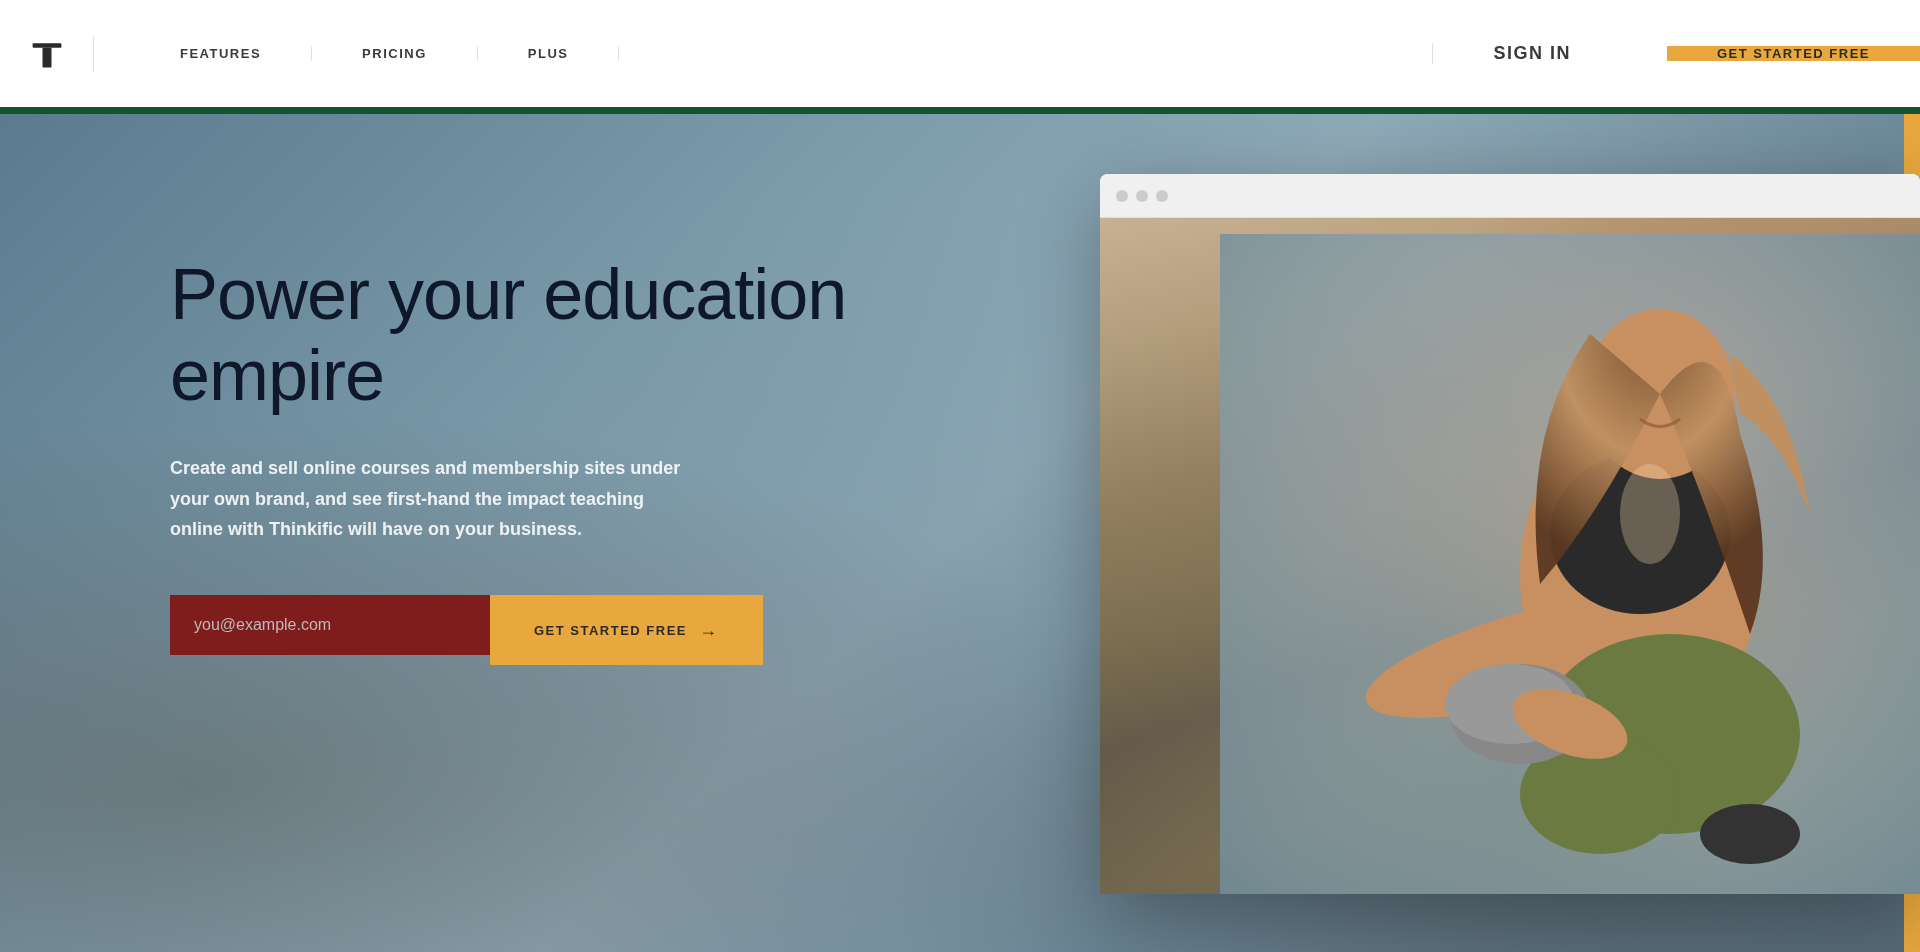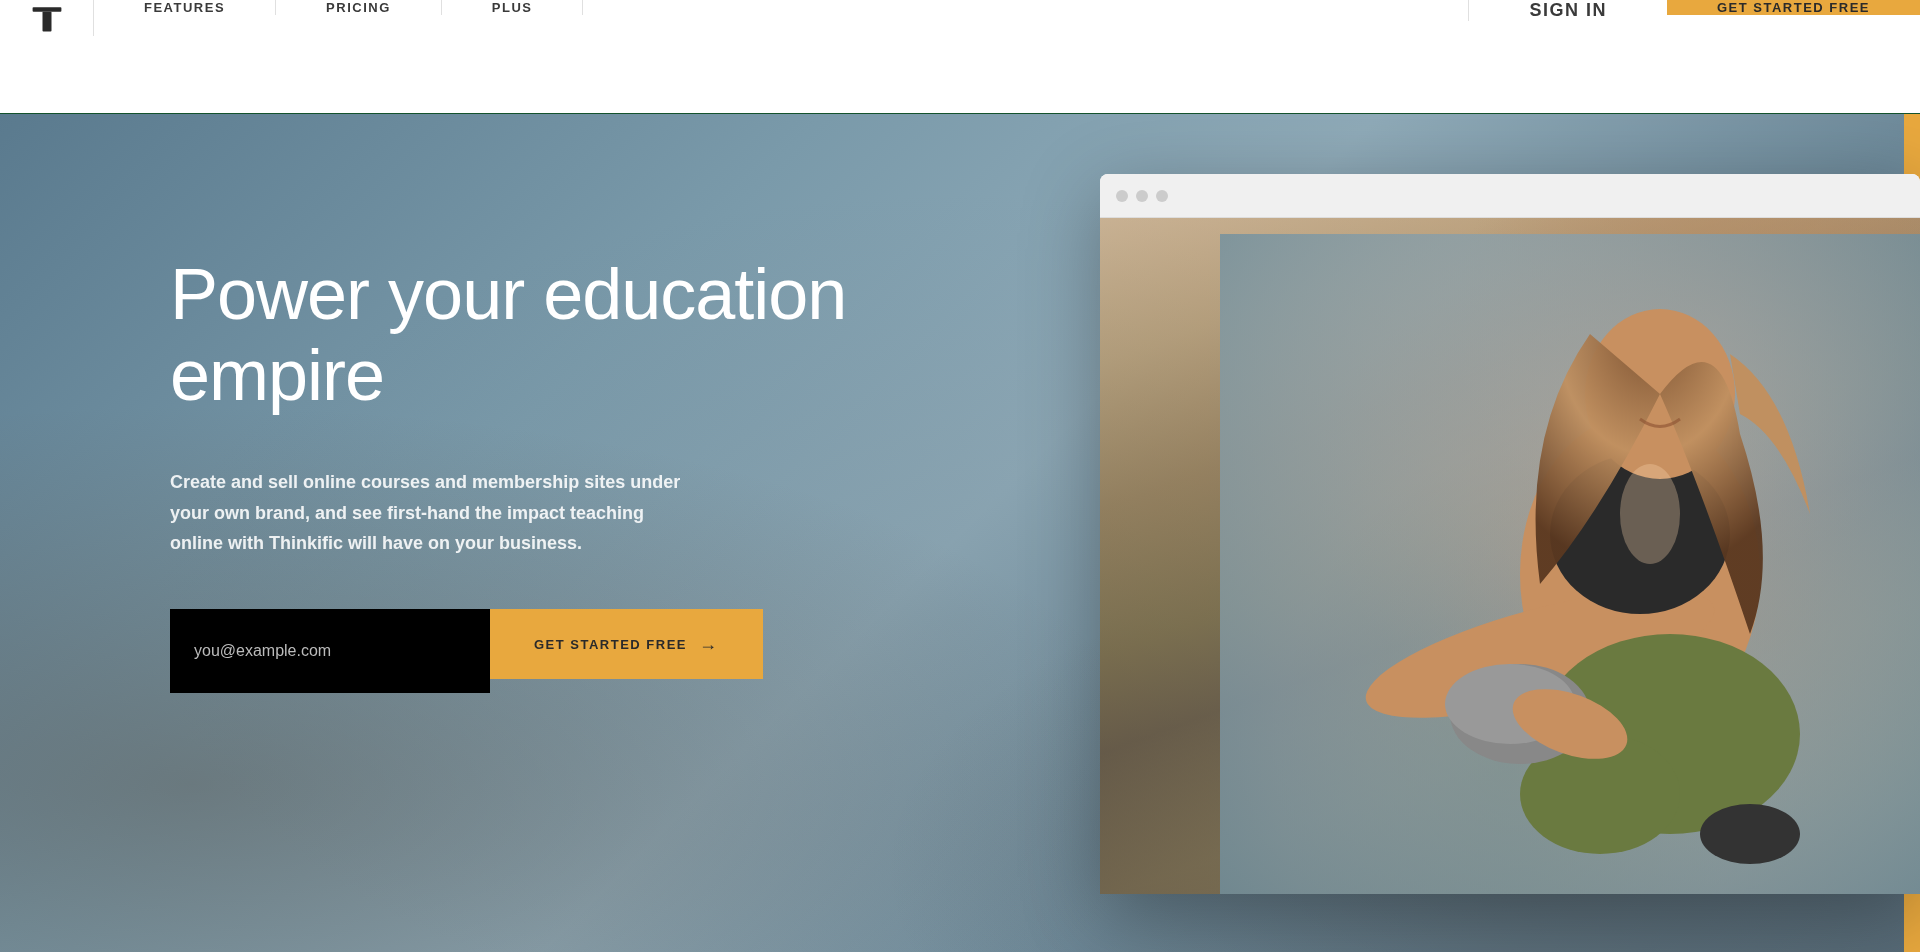--- a/index.html
+++ b/index.html
@@ -1,26 +1,27 @@
 <!DOCTYPE html>
 <html><head>
   <meta charset="utf-8">
   <style>
     * { margin: 0; padding: 0; box-sizing: border-box; }
     body { font-family: 'Helvetica Neue', Helvetica, Arial, sans-serif; width: 1920px; height: 952px; overflow: hidden; }
 
     
     .navbar {
       display: flex;
-      align-items: flex-start;
+      align-items: center;
       height: 114px;
       background: #ffffff;
-      border-bottom: 1px solid #14532d;
+      border-bottom: 7px solid #14532d;
       position: relative;
       z-index: 10;
+      gap: 36px;
     }
     .navbar-logo {
       display: flex;
       align-items: center;
       justify-content: center;
       width: 94px;
       border-right: 1px solid #e0e0e0;
       flex-shrink: 0;
     }
     .logo-icon {
@@ -112,45 +113,45 @@
     }
 
     .hero-text {
       max-width: 720px;
       padding-top: 60px;
     }
 
     .hero-headline {
       font-size: 72px;
       font-weight: 300;
-      color: #ffffff;
+      color: #0f172a;
       line-height: 1.12;
-      margin-bottom: 52px;
+      margin-bottom: 38px;
       letter-spacing: -1px;
     }
 
     .hero-subtext {
       font-size: 18px;
       color: rgba(255,255,255,0.88);
       line-height: 1.7;
       margin-bottom: 50px;
       max-width: 520px;
       font-weight: 700;
     }
 
     .hero-form {
       display: flex;
       align-items: stretch;
       gap: 0;
     }
 
     .hero-email-input {
       width: 320px;
-      height: 84px;
-      background: #000000;
+      height: 60px;
+      background: #7f1d1d;
       border: none;
       outline: none;
       padding: 0 24px;
       font-size: 16px;
       color: #aaaaaa;
       font-family: inherit;
     }
 
     .hero-email-input::placeholder {
       color: #bbbbbb;

